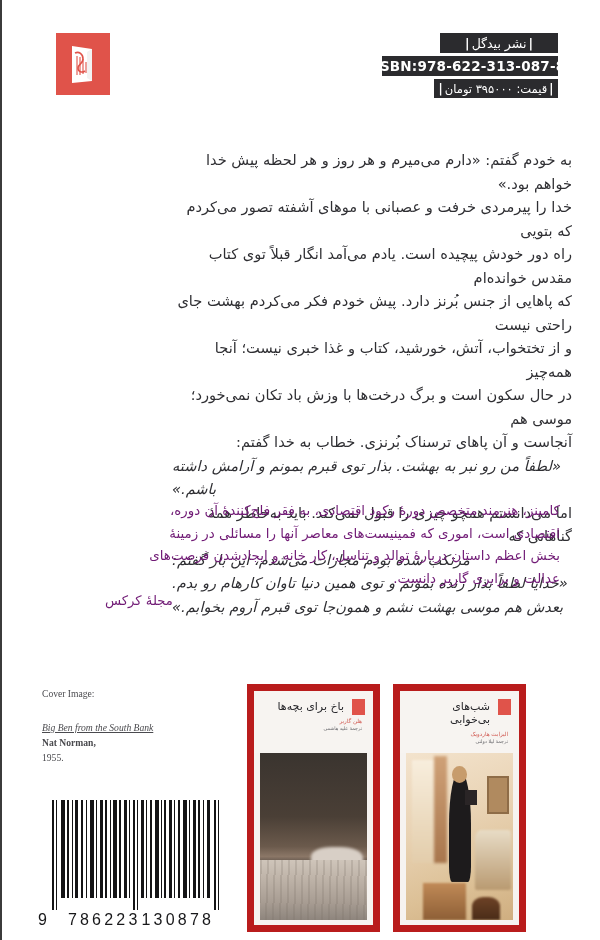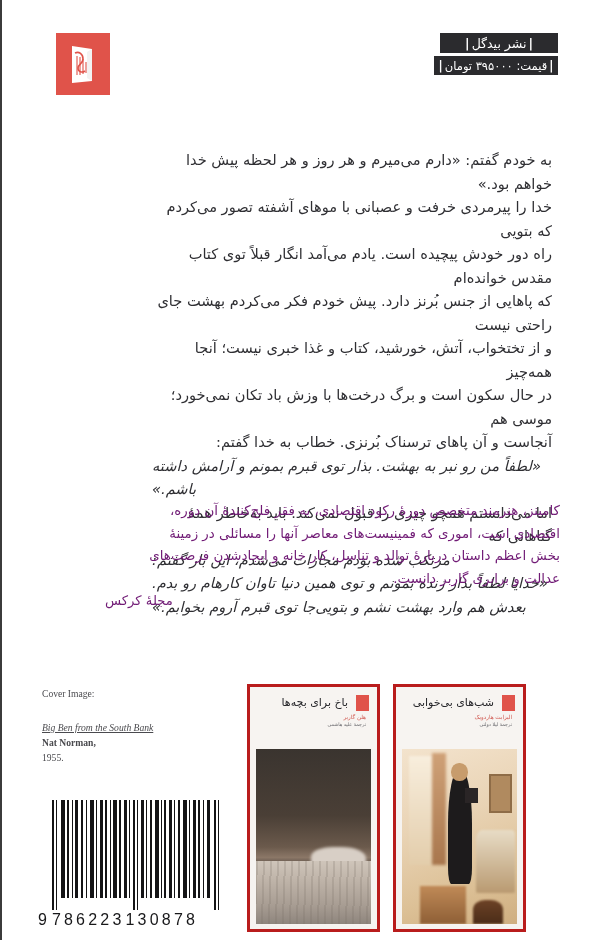--- a/index.html
+++ b/index.html
@@ -80,21 +80,21 @@
   }
   .bar-sep {
     display: inline-block;
     padding: 0 2px;
     font-weight: bold;
   }
 
   
   .body-text {
     position: absolute;
-    right: 48px;
+    right: 28px;
     top: 148px;
     width: 400px;
     direction: rtl;
     text-align: right;
     color: #2f2f33;
     font-size: 14.6px;
     line-height: 23.5px;
     font-family: "DejaVu Sans", sans-serif;
   }
   .body-text p {
@@ -143,21 +143,21 @@
     position: absolute;
     left: 245px;
     top: 684px;
     display: flex;
     gap: 13px;
   }
   .thumb {
     width: 133px;
     height: 248px;
     background: #f6f3f0;
-    border: 3px solid #b91c1c;
+    border: 7px solid #b91c1c;
     position: relative;
     box-sizing: border-box;
     overflow: hidden;
   }
   .thumb-head {
     position: relative;
     height: 62px;
     background: #f7f4f1;
     padding: 9px 9px 0 9px;
     box-sizing: border-box;
@@ -330,41 +330,46 @@
   .barcode-digits {
     margin-top: 1px;
     font-family: "Liberation Sans", sans-serif;
     font-size: 16px;
     color: #18181a;
     letter-spacing: 2.6px;
     display: flex;
     align-items: baseline;
   }
   .barcode-digits .lead { margin-right: 5px; letter-spacing: 0; }
-  .barcode-digits .grp { letter-spacing: 3.2px; }
+  .barcode-digits .grp { letter-spacing: 3.2px; margin-left: 16px; }
   .barcode-digits .grp2 { margin-left: 1px; letter-spacing: 3.2px; }
 </style>
 </head>
 <body>
 
 <div id="cover">
 
   <div class="publisher-logo">
     <svg width="34" height="44" viewBox="0 0 34 44" aria-hidden="true">
       <path d="M6 4 L26 7 L26 39 L6 41 Z" fill="#ffffff"></path>
       <path d="M9 11 C13 9, 17 12, 17 17 C17 22, 12 22, 12 26 C12 30, 16 31, 19 29" stroke="#e0534a" stroke-width="1.6" fill="none"></path>
       <path d="M11 14 L11 33 M14 15 L14 33 M17 17 L17 32 M20 20 L20 31" stroke="#e0534a" stroke-width="1.1" fill="none"></path>
       <path d="M21 10 L26 7 L26 39 L21 36 Z" fill="#f2f2f2"></path>
     </svg>
   </div>
 
   <div class="header-boxes">
     <div class="blackbox bb-publisher">
       <span class="bar-sep">|</span>
       <span>نشر بیدگل</span>
+      <span class="bar-sep">|</span>
+    </div>
+    <div class="blackbox bb-isbn">
+      <span class="bar-sep">|</span>
+      <span>ISBN:978-622-313-087-8</span>
       <span class="bar-sep">|</span>
     </div>
     <div class="blackbox bb-price">
       <span class="bar-sep">|</span>
       <span>قیمت: ۳۹۵۰۰۰ تومان</span>
       <span class="bar-sep">|</span>
     </div>
   </div>
 
   <div class="body-text">
@@ -372,21 +377,21 @@
     <p>خدا را پیرمردی خرفت و عصبانی با موهای آشفته تصور می‌کردم که بتویی</p>
     <p>راه دور خودش پیچیده است. یادم می‌آمد انگار قبلاً توی کتاب مقدس خوانده‌ام</p>
     <p>که پاهایی از جنس بُرنز دارد. پیش خودم فکر می‌کردم بهشت جای راحتی نیست</p>
     <p>و از تختخواب، آتش، خورشید، کتاب و غذا خبری نیست؛ آنجا همه‌چیز</p>
     <p>در حال سکون است و برگ درخت‌ها با وزش باد تکان نمی‌خورد؛ موسی هم</p>
     <p>آنجاست و آن پاهای ترسناک بُرنزی. خطاب به خدا گفتم:</p>
     <p class="quote-line">«لطفاً من رو نبر به بهشت. بذار توی قبرم بمونم و آرامش داشته باشم.»</p>
     <p>اما می‌دانستم همچو چیزی را قبول نمی‌کند. باید به‌خاطر همهٔ گناهانی که</p>
     <p class="quote-line">مرتکب شده بودم مجازات می‌شدم، این بار گفتم:</p>
     <p class="quote-line">«خدایا لطفاً بذار زنده بمونم و توی همین دنیا تاوان کارهام رو بدم.</p>
-    <p class="quote-line">بعدش هم وارد بهشت نشم و بتویی‌جا توی قبرم آروم بخوابم.»</p>
+    <p class="quote-line">بعدش هم موسی بهشت نشم و همون‌جا توی قبرم آروم بخوابم.»</p>
   </div>
 
   <div class="review">
     <p>کامینز، هنرمند متخصص دورهٔ رکود اقتصادی، به فقر فلج‌کنندهٔ آن دوره،</p>
     <p>اقتصادی است، اموری که فمینیست‌های معاصر آنها را مسائلی در زمینهٔ</p>
     <p>بخش اعظم داستان دربارهٔ توالد و تناسل، کار خانه و ایجادشدن فرصت‌های</p>
     <p>عدالت و برابری گاربر دانست.</p>
     <p class="review-source">مجلۀ کرکس</p>
   </div>
 

